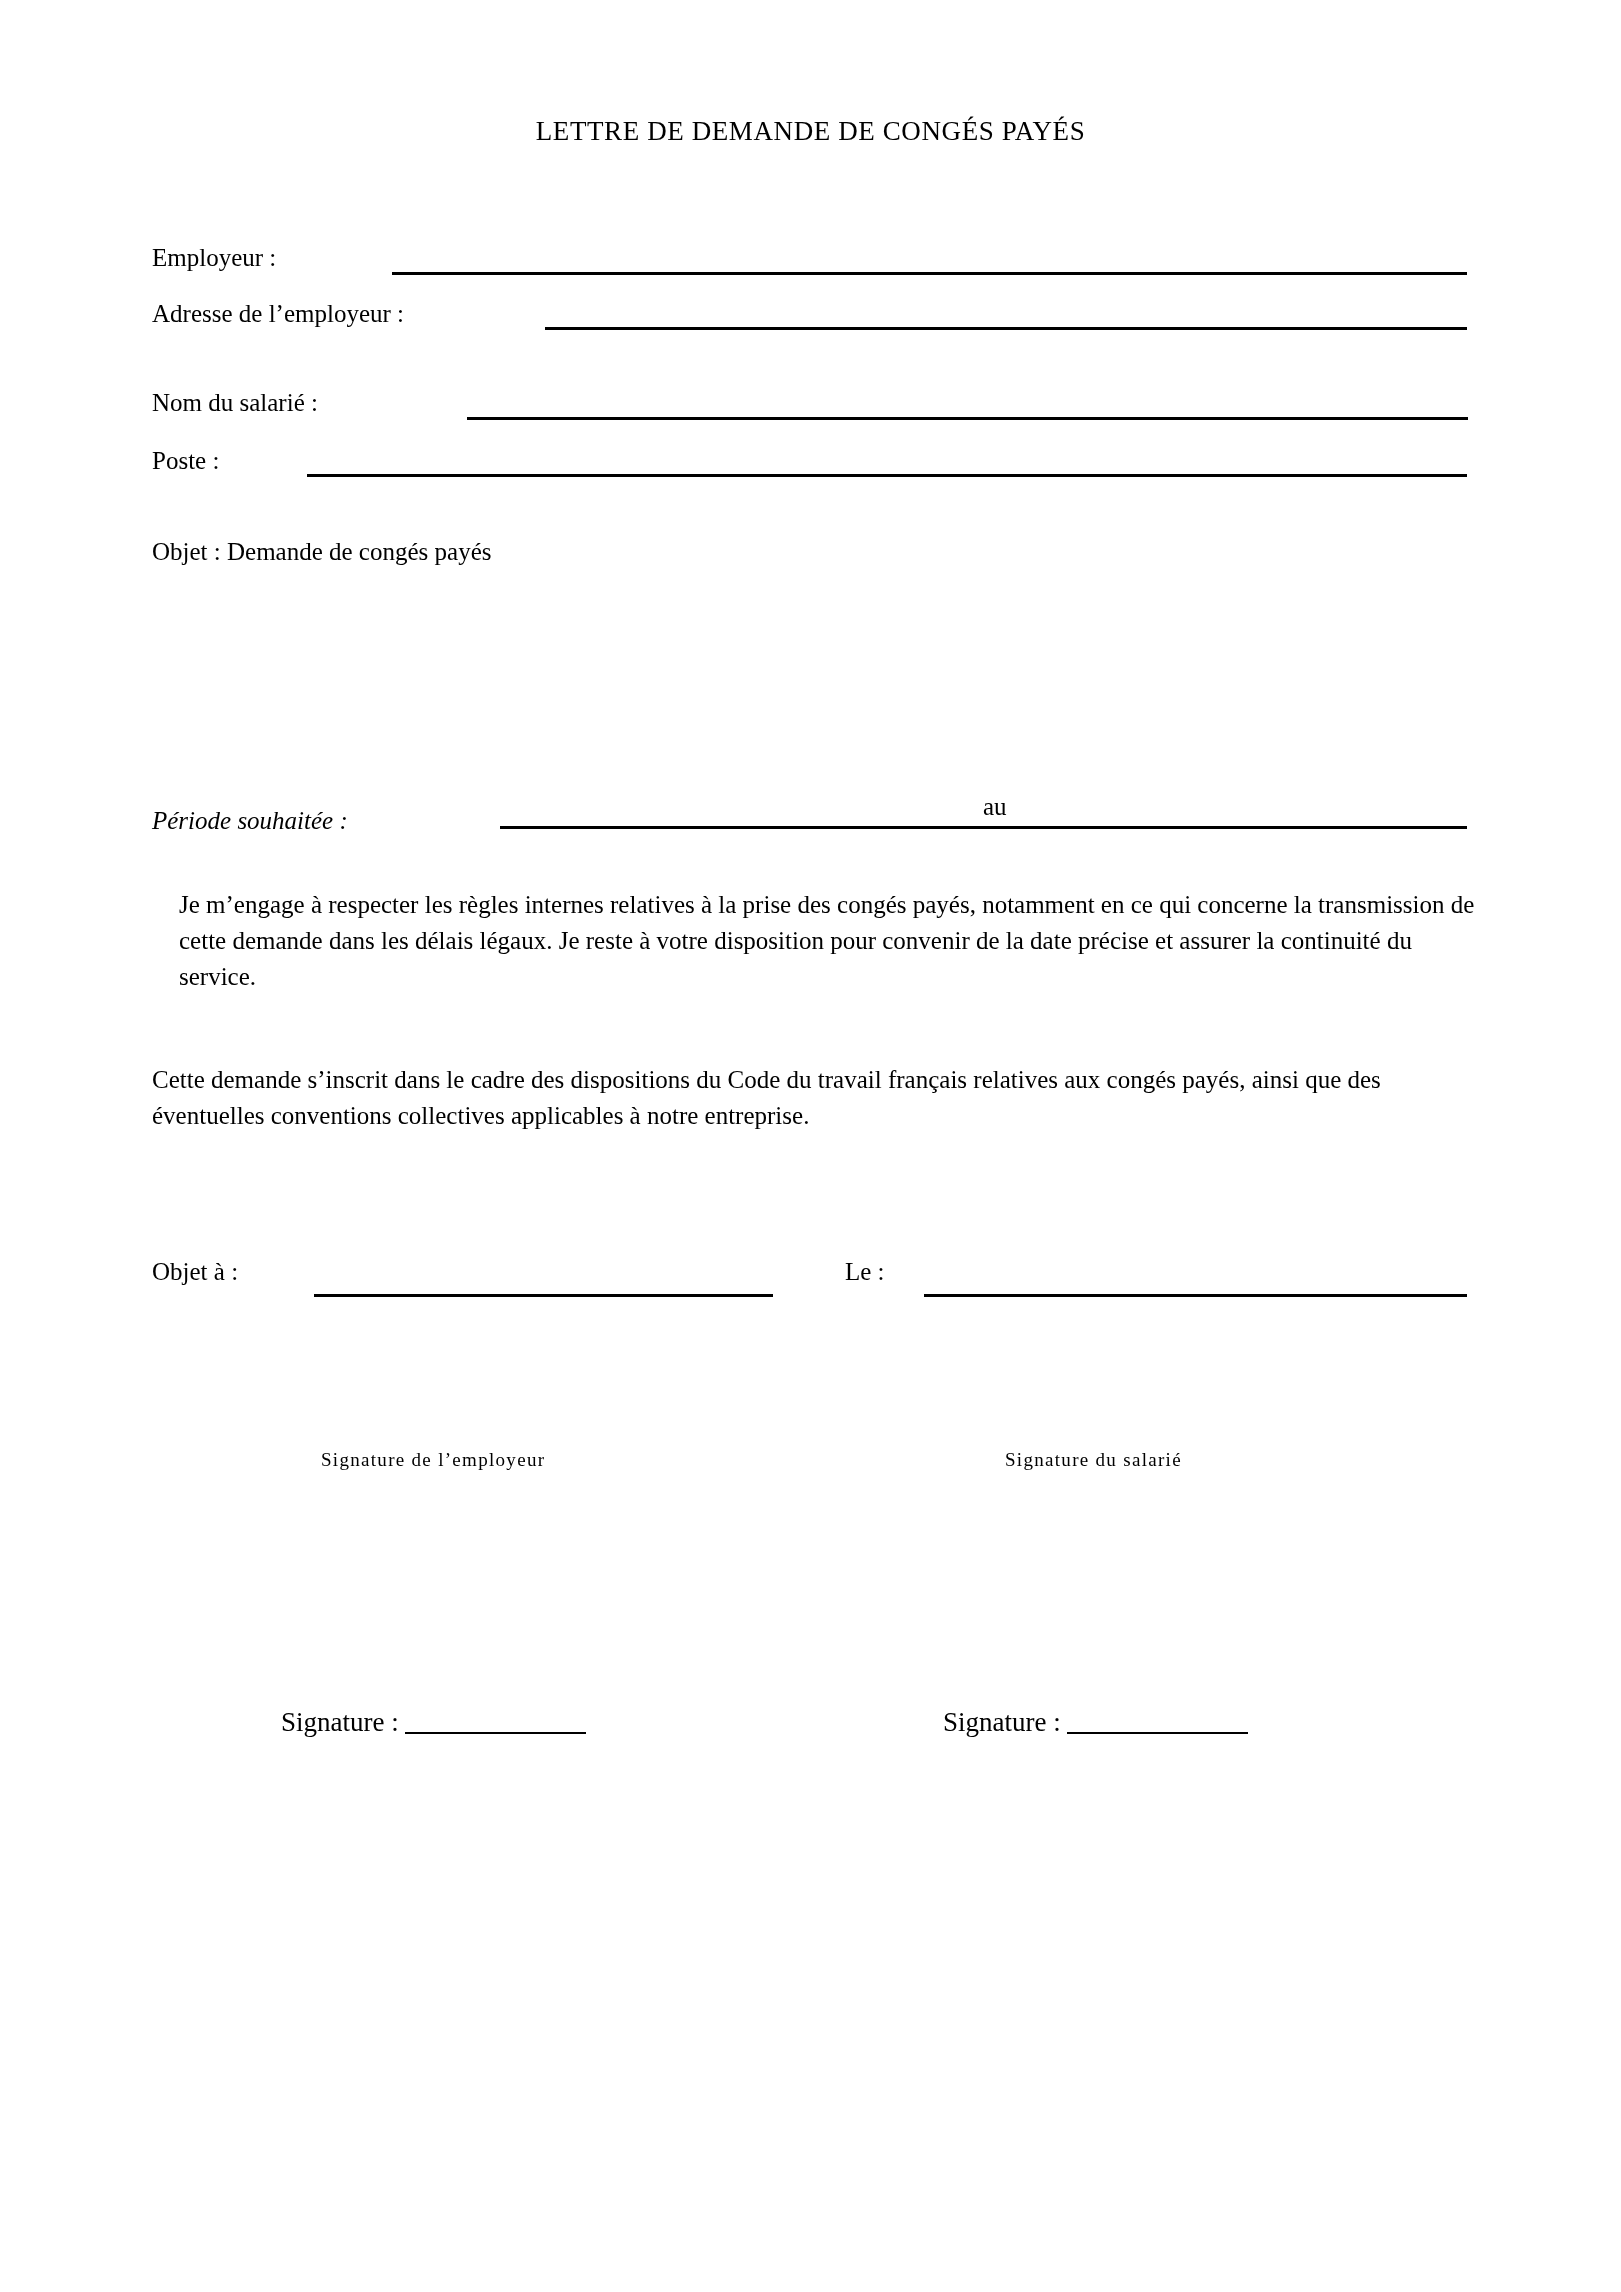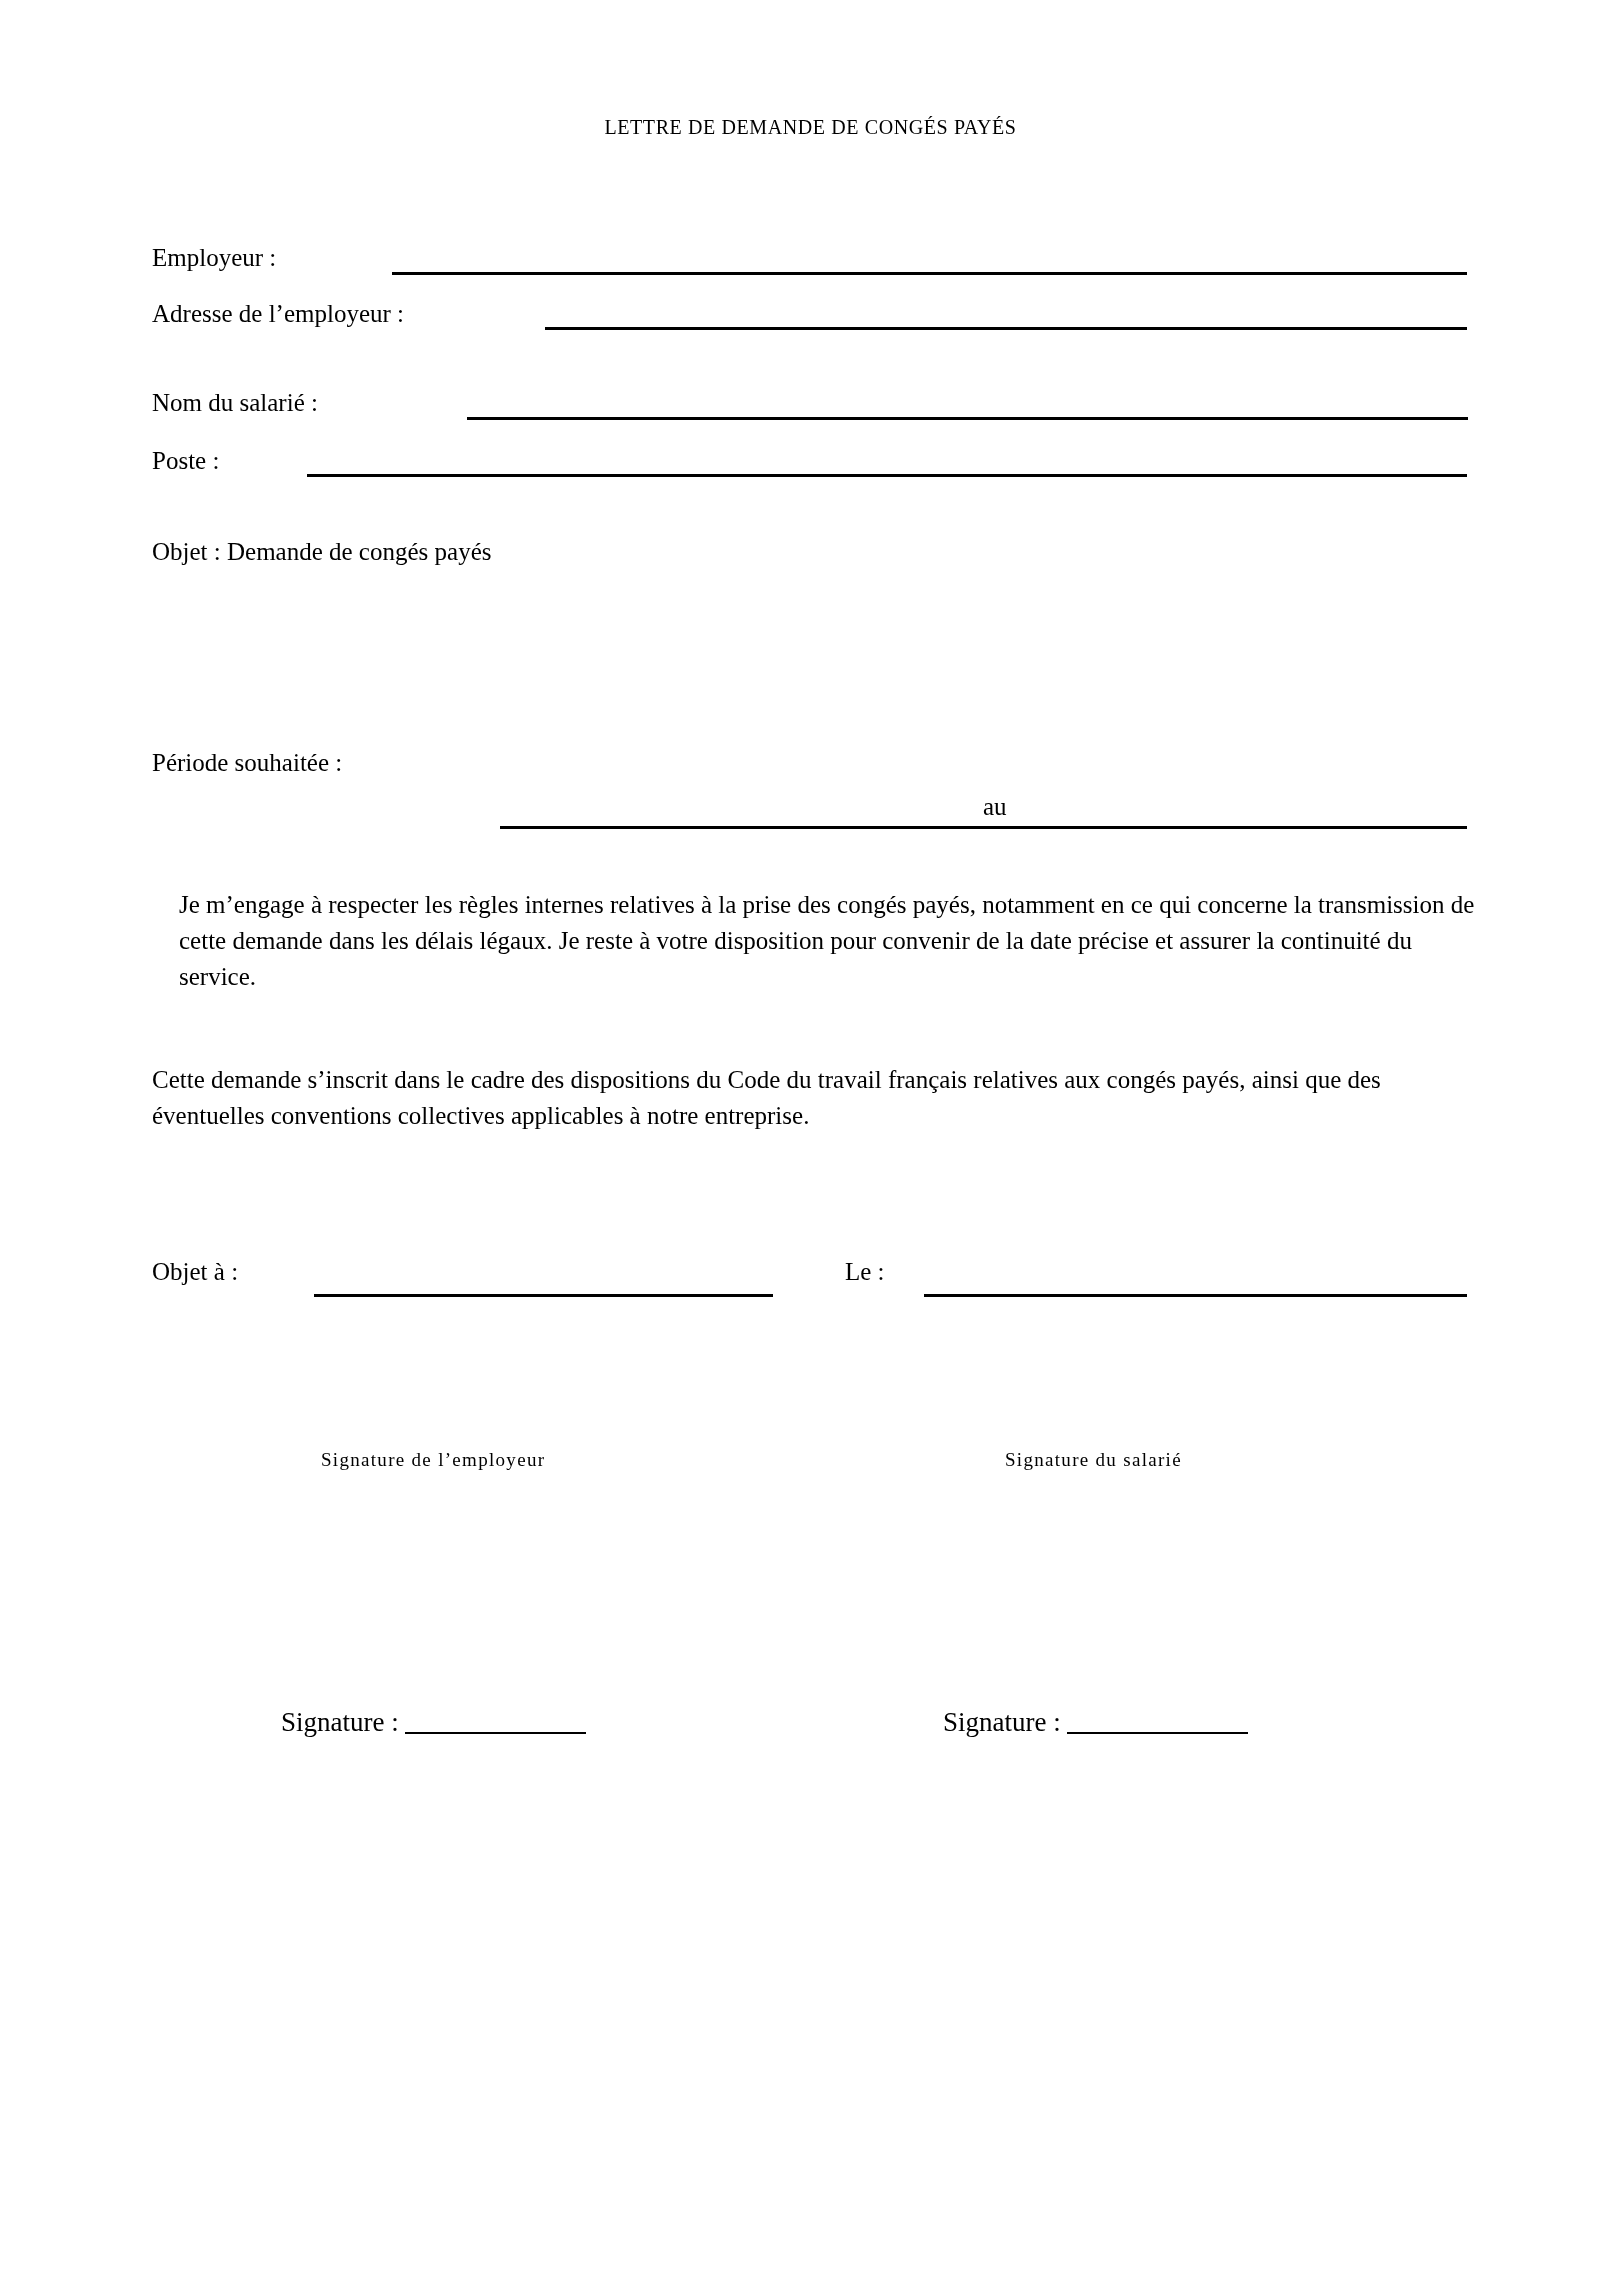--- a/index.html
+++ b/index.html
@@ -18,21 +18,21 @@
     overflow: hidden;
   }
 
   
   .doc-title {
     position: absolute;
     left: 0;
     right: 0;
     top: 116px;
     text-align: center;
-    font-size: 20px;
+    font-size: 27px;
     letter-spacing: 0.6px;
     white-space: nowrap;
   }
 
   
   .abs {
     position: absolute;
     font-size: 25px;
     line-height: 1.0;
     white-space: nowrap;
@@ -92,21 +92,21 @@
 
   <div class="abs" style="left:152px; top:390px;">Nom du salarié :</div>
   <div class="rule" style="left:467px; top:417px; width:1001px;"></div>
 
   <div class="abs" style="left:152px; top:448px;">Poste :</div>
   <div class="rule" style="left:307px; top:474px; width:1160px;"></div>
 
   <div class="abs" style="left:152px; top:539px;">Objet : Demande de congés payés</div>
 
 
-  <div class="abs" style="left:152px; top:750px;">Période souhaitée :</div>
+  <div class="abs" style="left:152px; top:808px;font-style:italic;">Période souhaitée :</div>
   <div class="abs" style="left:959px; top:794px;margin-left:24px;">au</div>
   <div class="rule" style="left:500px; top:826px; width:967px;"></div>
 
   <div class="para" style="top:887px;margin-left:27px;">Je m’engage à respecter les règles internes relatives à la prise des congés payés, notamment en ce qui concerne la transmission de cette demande dans les délais légaux. Je reste à votre disposition pour convenir de la date précise et assurer la continuité du service.</div>
 
   <div class="para" style="top:1062px;">Cette demande s’inscrit dans le cadre des dispositions du Code du travail français relatives aux congés payés, ainsi que des éventuelles conventions collectives applicables à notre entreprise.</div>
 
   <div class="abs" style="left:152px; top:1259px;">Objet à :</div>
   <div class="rule" style="left:314px; top:1294px; width:459px;"></div>
 

